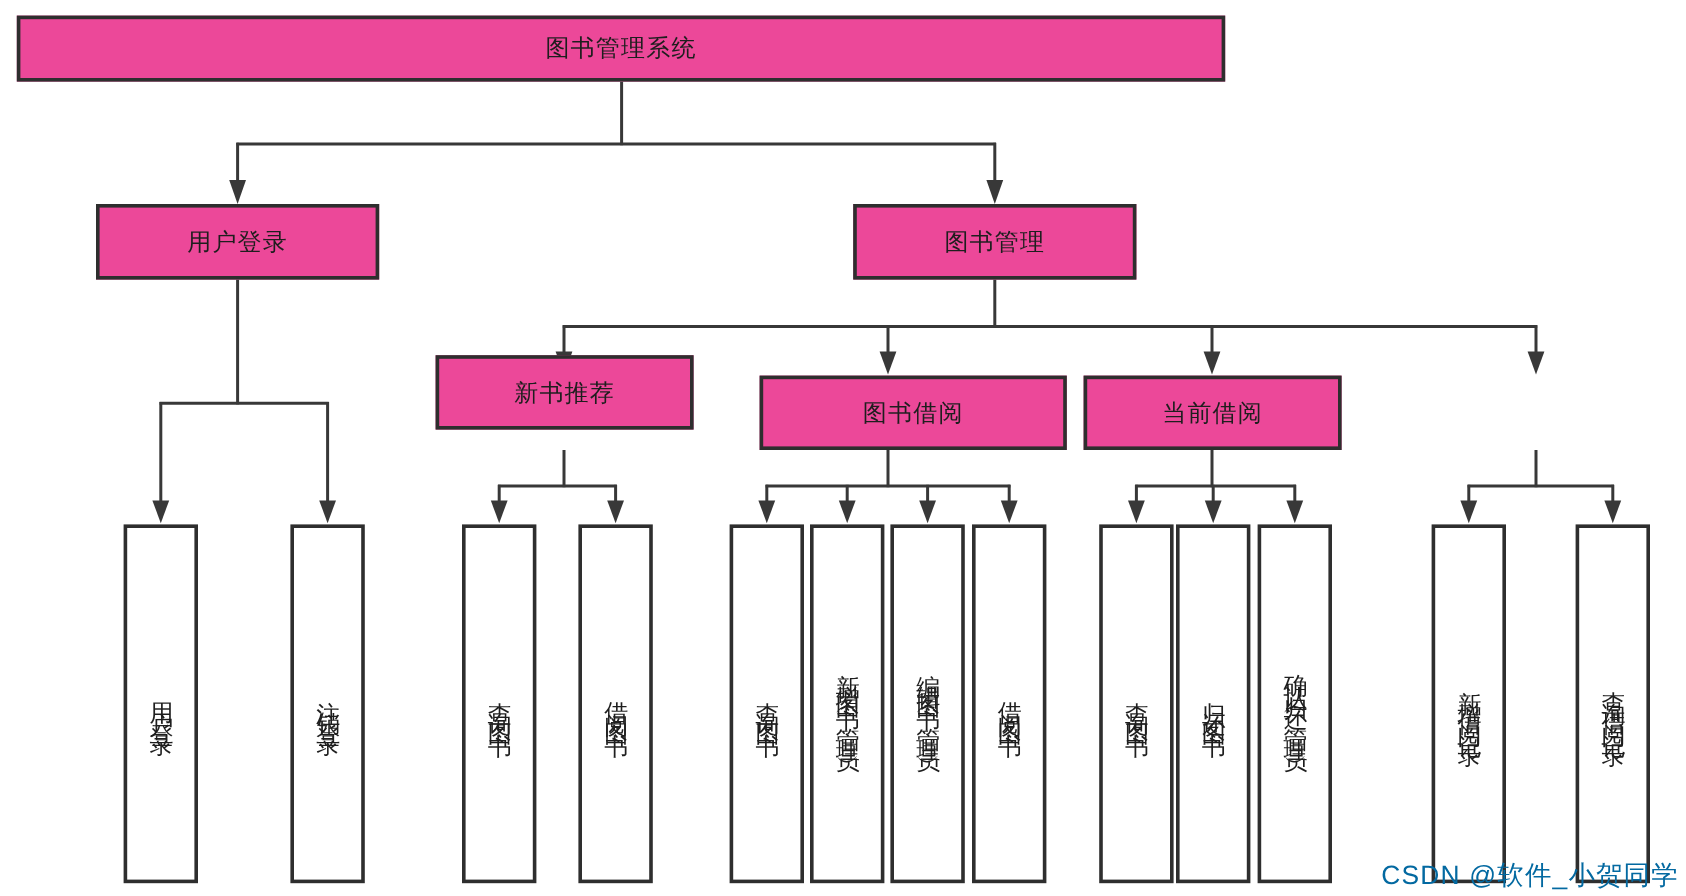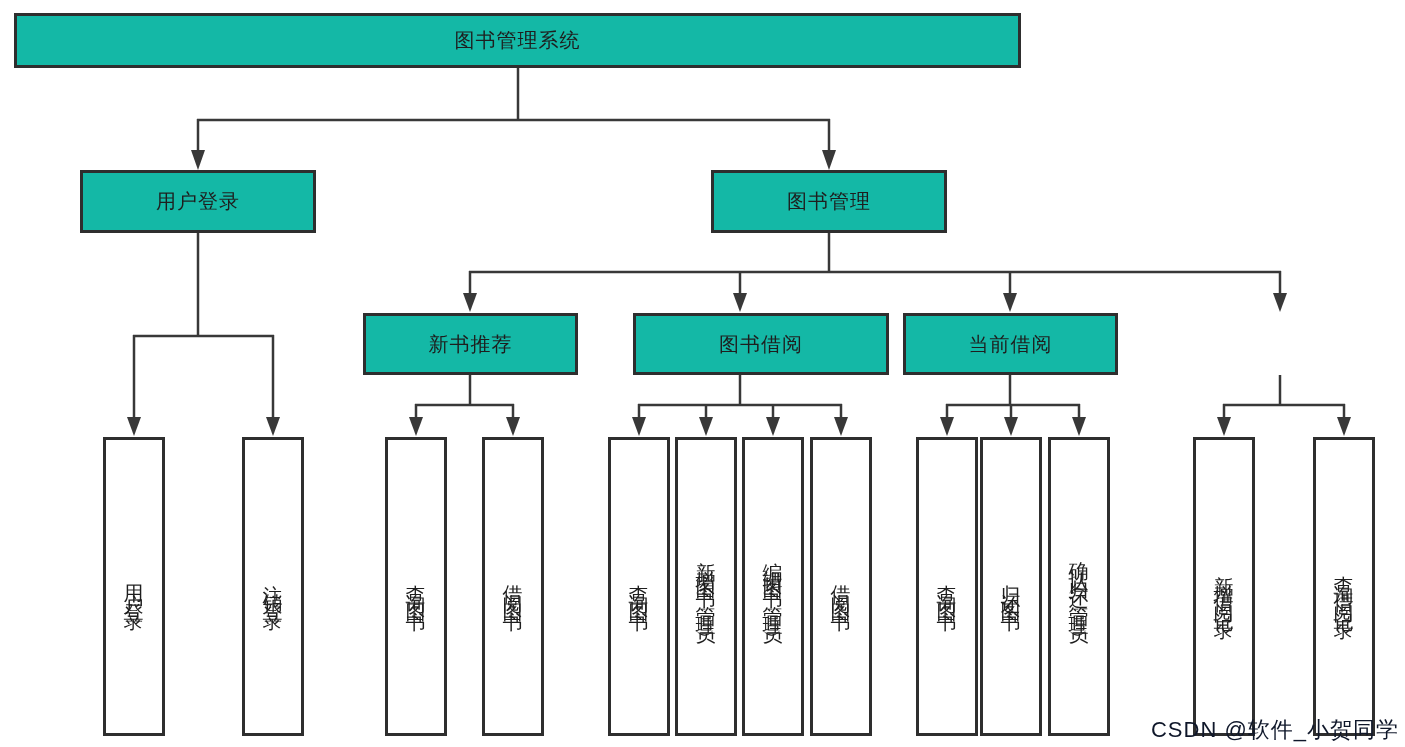--- a/index.html
+++ b/index.html
@@ -19,21 +19,21 @@
   }
   .connectors {
     position: absolute;
     left: 0;
     top: 0;
     z-index: 1;
   }
   .node {
     position: absolute;
     box-sizing: border-box;
-    background: #14b8a6;
+    background: #ec4899;
     border: 3px solid #2e2e2e;
     display: flex;
     align-items: center;
     justify-content: center;
     font-size: 20px;
     color: #1e1e1e;
     z-index: 2;
     letter-spacing: 1px;
     white-space: nowrap;
   }
@@ -57,21 +57,21 @@
     color: #1e1e1e;
     letter-spacing: 9px;
     line-height: 1;
     white-space: nowrap;
   }
   .watermark {
     position: absolute;
     right: 6px;
     bottom: 2px;
     font-size: 22px;
-    color: #0f172a;
+    color: #0369a1;
     z-index: 3;
     letter-spacing: 1px;
     white-space: nowrap;
   }
 </style>
 </head>
 <body>
 
 <div class="canvas">
 
@@ -142,21 +142,21 @@
       <polygon points="1224,436 1217,417 1231,417"></polygon>
       <polygon points="1344,436 1337,417 1351,417"></polygon>
     </g>
   </svg>
 
   <div class="node" style="left:14px; top:13px; width:1007px; height:55px;">图书管理系统</div>
 
   <div class="node" style="left:80px; top:170px; width:236px; height:63px;">用户登录</div>
   <div class="node" style="left:711px; top:170px; width:236px; height:63px;font-family:Liberation Serif, serif;">图书管理</div>
 
-  <div class="node" style="left:363px; top:313px; width:215px; height:62px;">新书推荐</div>
+  <div class="node" style="left:363px; top:296px; width:215px; height:62px;">新书推荐</div>
   <div class="node" style="left:633px; top:313px; width:256px; height:62px;">图书借阅</div>
   <div class="node" style="left:903px; top:313px; width:215px; height:62px;">当前借阅</div>
 
   <div class="leaf" style="left:103px;">
     <span class="vtext">用户登录</span>
   </div>
   <div class="leaf" style="left:242px;">
     <span class="vtext">注销登录</span>
   </div>
 

